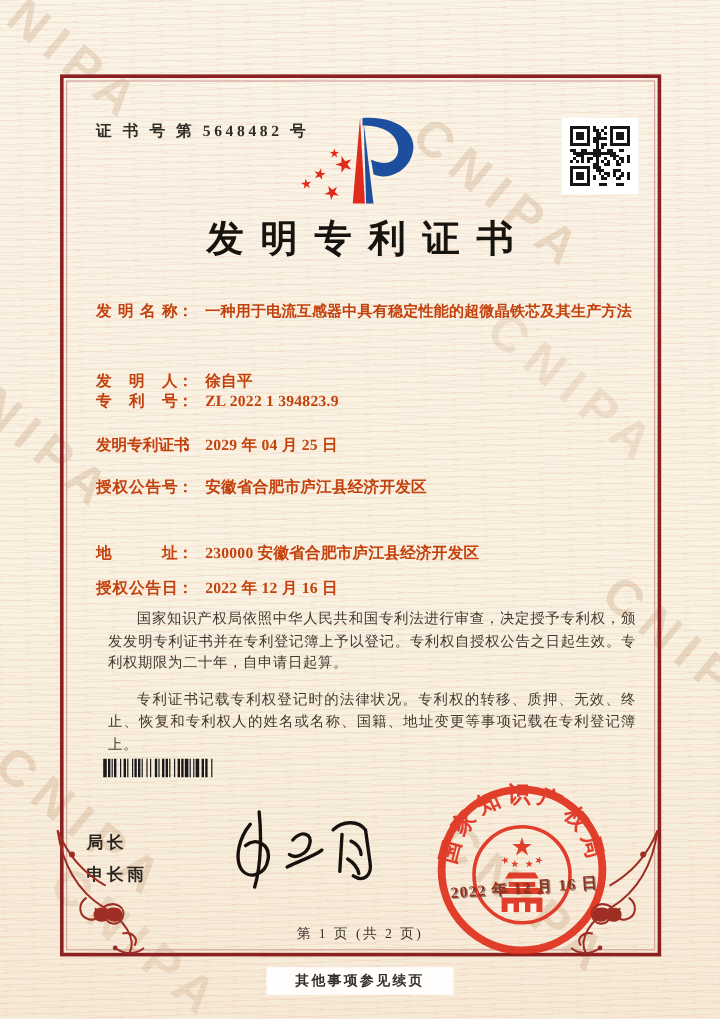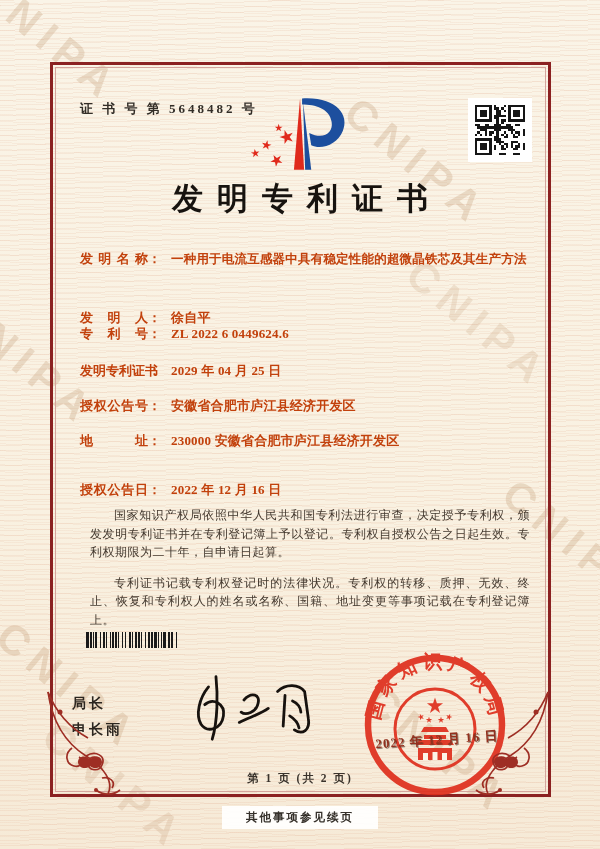--- a/index.html
+++ b/index.html
@@ -53,21 +53,21 @@
   .paras p{margin:12px;text-indent:2em;text-align:justify;letter-spacing:0.5px;}
   .barcode{position:absolute;left:85px;top:632px;width:155px;height:16px;}
   .signer{position:absolute;left:72px;top:691px;font-size:14px;font-weight:bold;line-height:26px;letter-spacing:3px;color:#2c2620;}
   .sig{position:absolute;left:178px;top:672px;width:145px;height:70px;}
   .seal{position:absolute;left:362px;top:652px;width:146px;height:146px;}
   .seal-date{
     position:absolute;left:352px;top:731px;width:170px;text-align:center;
     transform:rotate(-4deg);font-size:13px;font-weight:bold;letter-spacing:1px;
     color:#93301e;text-shadow:1px 1px 0 rgba(74,52,40,0.55);white-space:nowrap;
   }
-  .page-num{position:absolute;left:0;top:771px;width:100%;text-align:center;font-size:11.5px;letter-spacing:2px;color:#3a332c;font-weight:bold;}
+  .page-num{position:absolute;left:0;top:771px;width:100%;text-align:center;font-size:11.5px;letter-spacing:2px;color:#3a332c;}
   .foot-note{
     position:absolute;left:50%;top:806px;transform:translateX(-50%);
     background:rgba(255,255,255,0.92);padding:4px 24px;font-size:11.5px;
     font-weight:bold;letter-spacing:2px;white-space:nowrap;color:#35302a;
   }
   .flourish{position:absolute;width:80px;height:108px;}
   .flourish-br{left:470px;top:690px;}
   .flourish-bl{left:46px;top:690px;transform:scaleX(-1);}
   svg text{font-family:"Liberation Serif","DejaVu Serif",serif;}
 </style>
@@ -122,29 +122,29 @@
 
 <h1 class="title">发明专利证书</h1>
 
 <div class="frow" style="top:250px">
   <span class="flabel">发明名称</span><span class="fcolon">：</span><span class="fvalue fvalue-long">一种用于电流互感器中具有稳定性能的超微晶铁芯及其生产方法</span>
 </div>
 <div class="frow" style="top:309px">
   <span class="flabel">发明人</span><span class="fcolon">：</span><span class="fvalue">徐自平</span>
 </div>
 <div class="frow" style="top:325px">
-  <span class="flabel">专利号</span><span class="fcolon">：</span><span class="fvalue">ZL 2022 6 0449624.6</span>
+  <span class="flabel">专利号</span><span class="fcolon">：</span><span class="fvalue">ZL 2022 1 394823.9</span>
 </div>
 <div class="frow" style="top:362px">
   <span class="flabel">发明专利证书</span><span class="fcolon">：</span><span class="fvalue">2029 年 04 月 25 日</span>
 </div>
 <div class="frow" style="top:397px">
   <span class="flabel">授权公告号</span><span class="fcolon">：</span><span class="fvalue">安徽省合肥市庐江县经济开发区</span>
 </div>
-<div class="frow" style="top:432px">
+<div class="frow" style="top:452px">
   <span class="flabel">地址</span><span class="fcolon">：</span><span class="fvalue">230000 安徽省合肥市庐江县经济开发区</span>
 </div>
 <div class="frow" style="top:481px">
   <span class="flabel">授权公告日</span><span class="fcolon">：</span><span class="fvalue">2022 年 12 月 16 日</span>
 </div>
 
 <div class="paras">
   <p>国家知识产权局依照中华人民共和国专利法进行审查，决定授予专利权，颁发发明专利证书并在专利登记簿上予以登记。专利权自授权公告之日起生效。专利权期限为二十年，自申请日起算。</p>
   <p>专利证书记载专利权登记时的法律状况。专利权的转移、质押、无效、终止、恢复和专利权人的姓名或名称、国籍、地址变更等事项记载在专利登记簿上。</p>
 </div>

